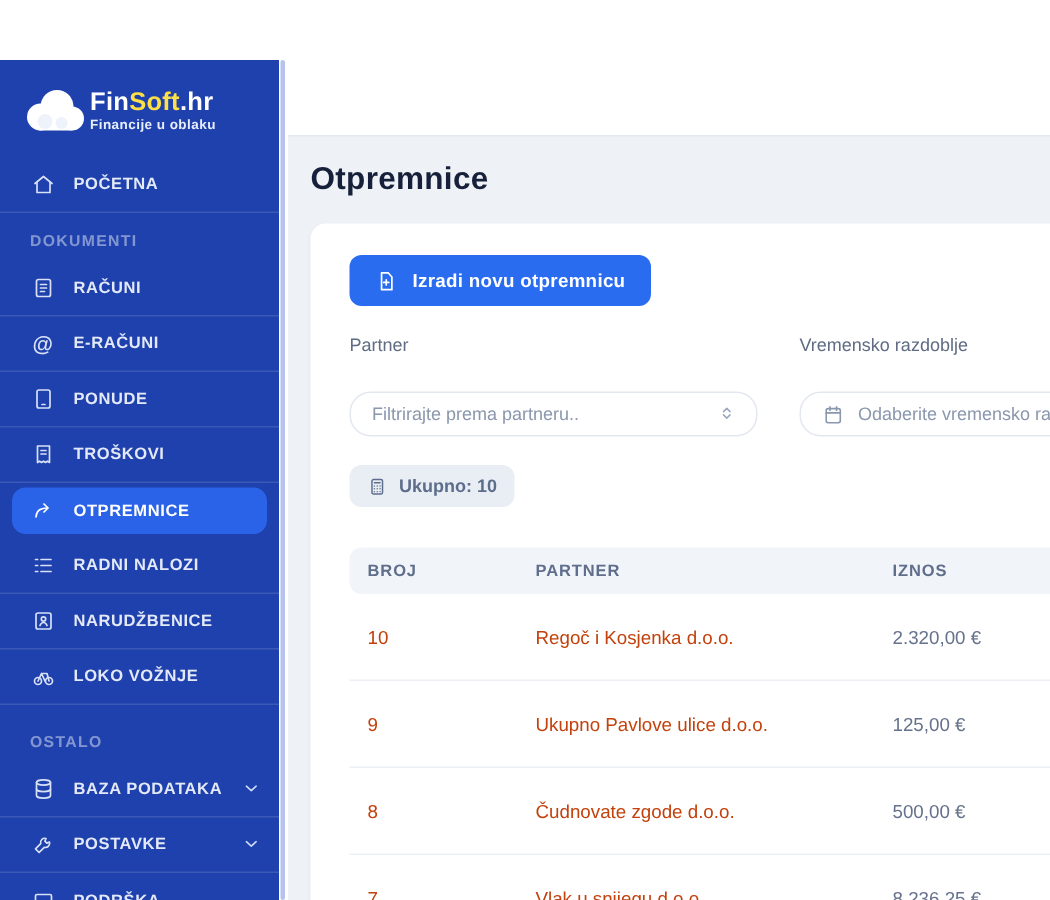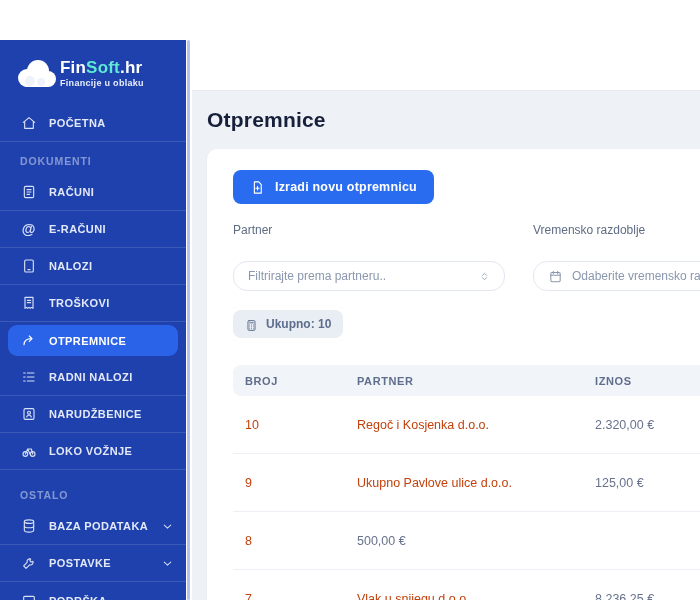--- a/index.html
+++ b/index.html
@@ -7,21 +7,21 @@
               font-family:"Liberation Sans", sans-serif; }
   .stage { position:relative; width:700px; height:600px; overflow:hidden; background:#ffffff; }
 
   
   .sidebar { position:absolute; left:0; top:40px; width:186px; height:560px;
              background:#1e41ad; overflow:hidden; }
   .logo-row { display:flex; align-items:center; padding:13px 8px 10px 14px; height:65px; }
   .logo-cloud { flex:0 0 44px; height:34px; }
   .logo-text { line-height:1.05; margin-left:2px; }
   .logo-name { font-size:17px; font-weight:800; letter-spacing:.2px; color:#ffffff; }
-  .logo-name .soft { color:#5eead4; }
+  .logo-name .soft { color:#fde047; }
   .logo-tag { font-size:9px; font-weight:700; color:#e9eefb; letter-spacing:.3px; margin-top:2px; }
 
   .nav-item { height:37px; display:flex; align-items:center; padding:0 12px 0 20px;
               border-bottom:1px solid rgba(255,255,255,.13); cursor:pointer;text-align:center; }
   .nav-item:last-child { border-bottom:none; }
   .nav-ic { width:17px; height:17px; display:flex; align-items:center; justify-content:center;
             color:#d9e1f6; flex:0 0 17px; }
   .nav-ic svg { width:16px; height:16px; stroke:currentColor; fill:none;
                 stroke-width:1.7; stroke-linecap:round; stroke-linejoin:round; }
   .at-glyph { font-size:14px; font-weight:700; color:#d9e1f6; }
@@ -144,21 +144,21 @@
       <span class="nav-label">E-RAČUNI</span>
     </div>
 
     <div class="nav-item">
       <span class="nav-ic">
         <svg viewBox="0 0 24 24">
             <rect x="5.5" y="3" width="13" height="18" rx="2"></rect>
             <path d="M10.5 17.5h3"></path>
           </svg>
       </span>
-      <span class="nav-label">NALOZI</span>
+      <span class="nav-label">PONUDE</span>
     </div>
 
     <div class="nav-item">
       <span class="nav-ic">
         <svg viewBox="0 0 24 24">
             <path d="M6 3.5h12V20l-2-1.4-2 1.4-2-1.4-2 1.4-2-1.4-2 1.4z"></path>
             <path d="M9.5 8h5M9.5 11.5h5"></path>
           </svg>
       </span>
       <span class="nav-label">TROŠKOVI</span>
@@ -316,20 +316,21 @@
           <span class="td-partner">Regoč i Kosjenka d.o.o.</span>
           <span class="td-iznos">2.320,00 €</span>
         </div>
         <div class="trow">
           <span class="td-broj">9</span>
           <span class="td-partner">Ukupno Pavlove ulice d.o.o.</span>
           <span class="td-iznos">125,00 €</span>
         </div>
         <div class="trow">
           <span class="td-broj">8</span>
+          <span class="td-partner">Čudnovate zgode d.o.o.</span>
           <span class="td-iznos">500,00 €</span>
         </div>
         <div class="trow">
           <span class="td-broj">7</span>
           <span class="td-partner">Vlak u snijegu d.o.o.</span>
           <span class="td-iznos">8.236,25 €</span>
         </div>
       </div>
 
     </section>

